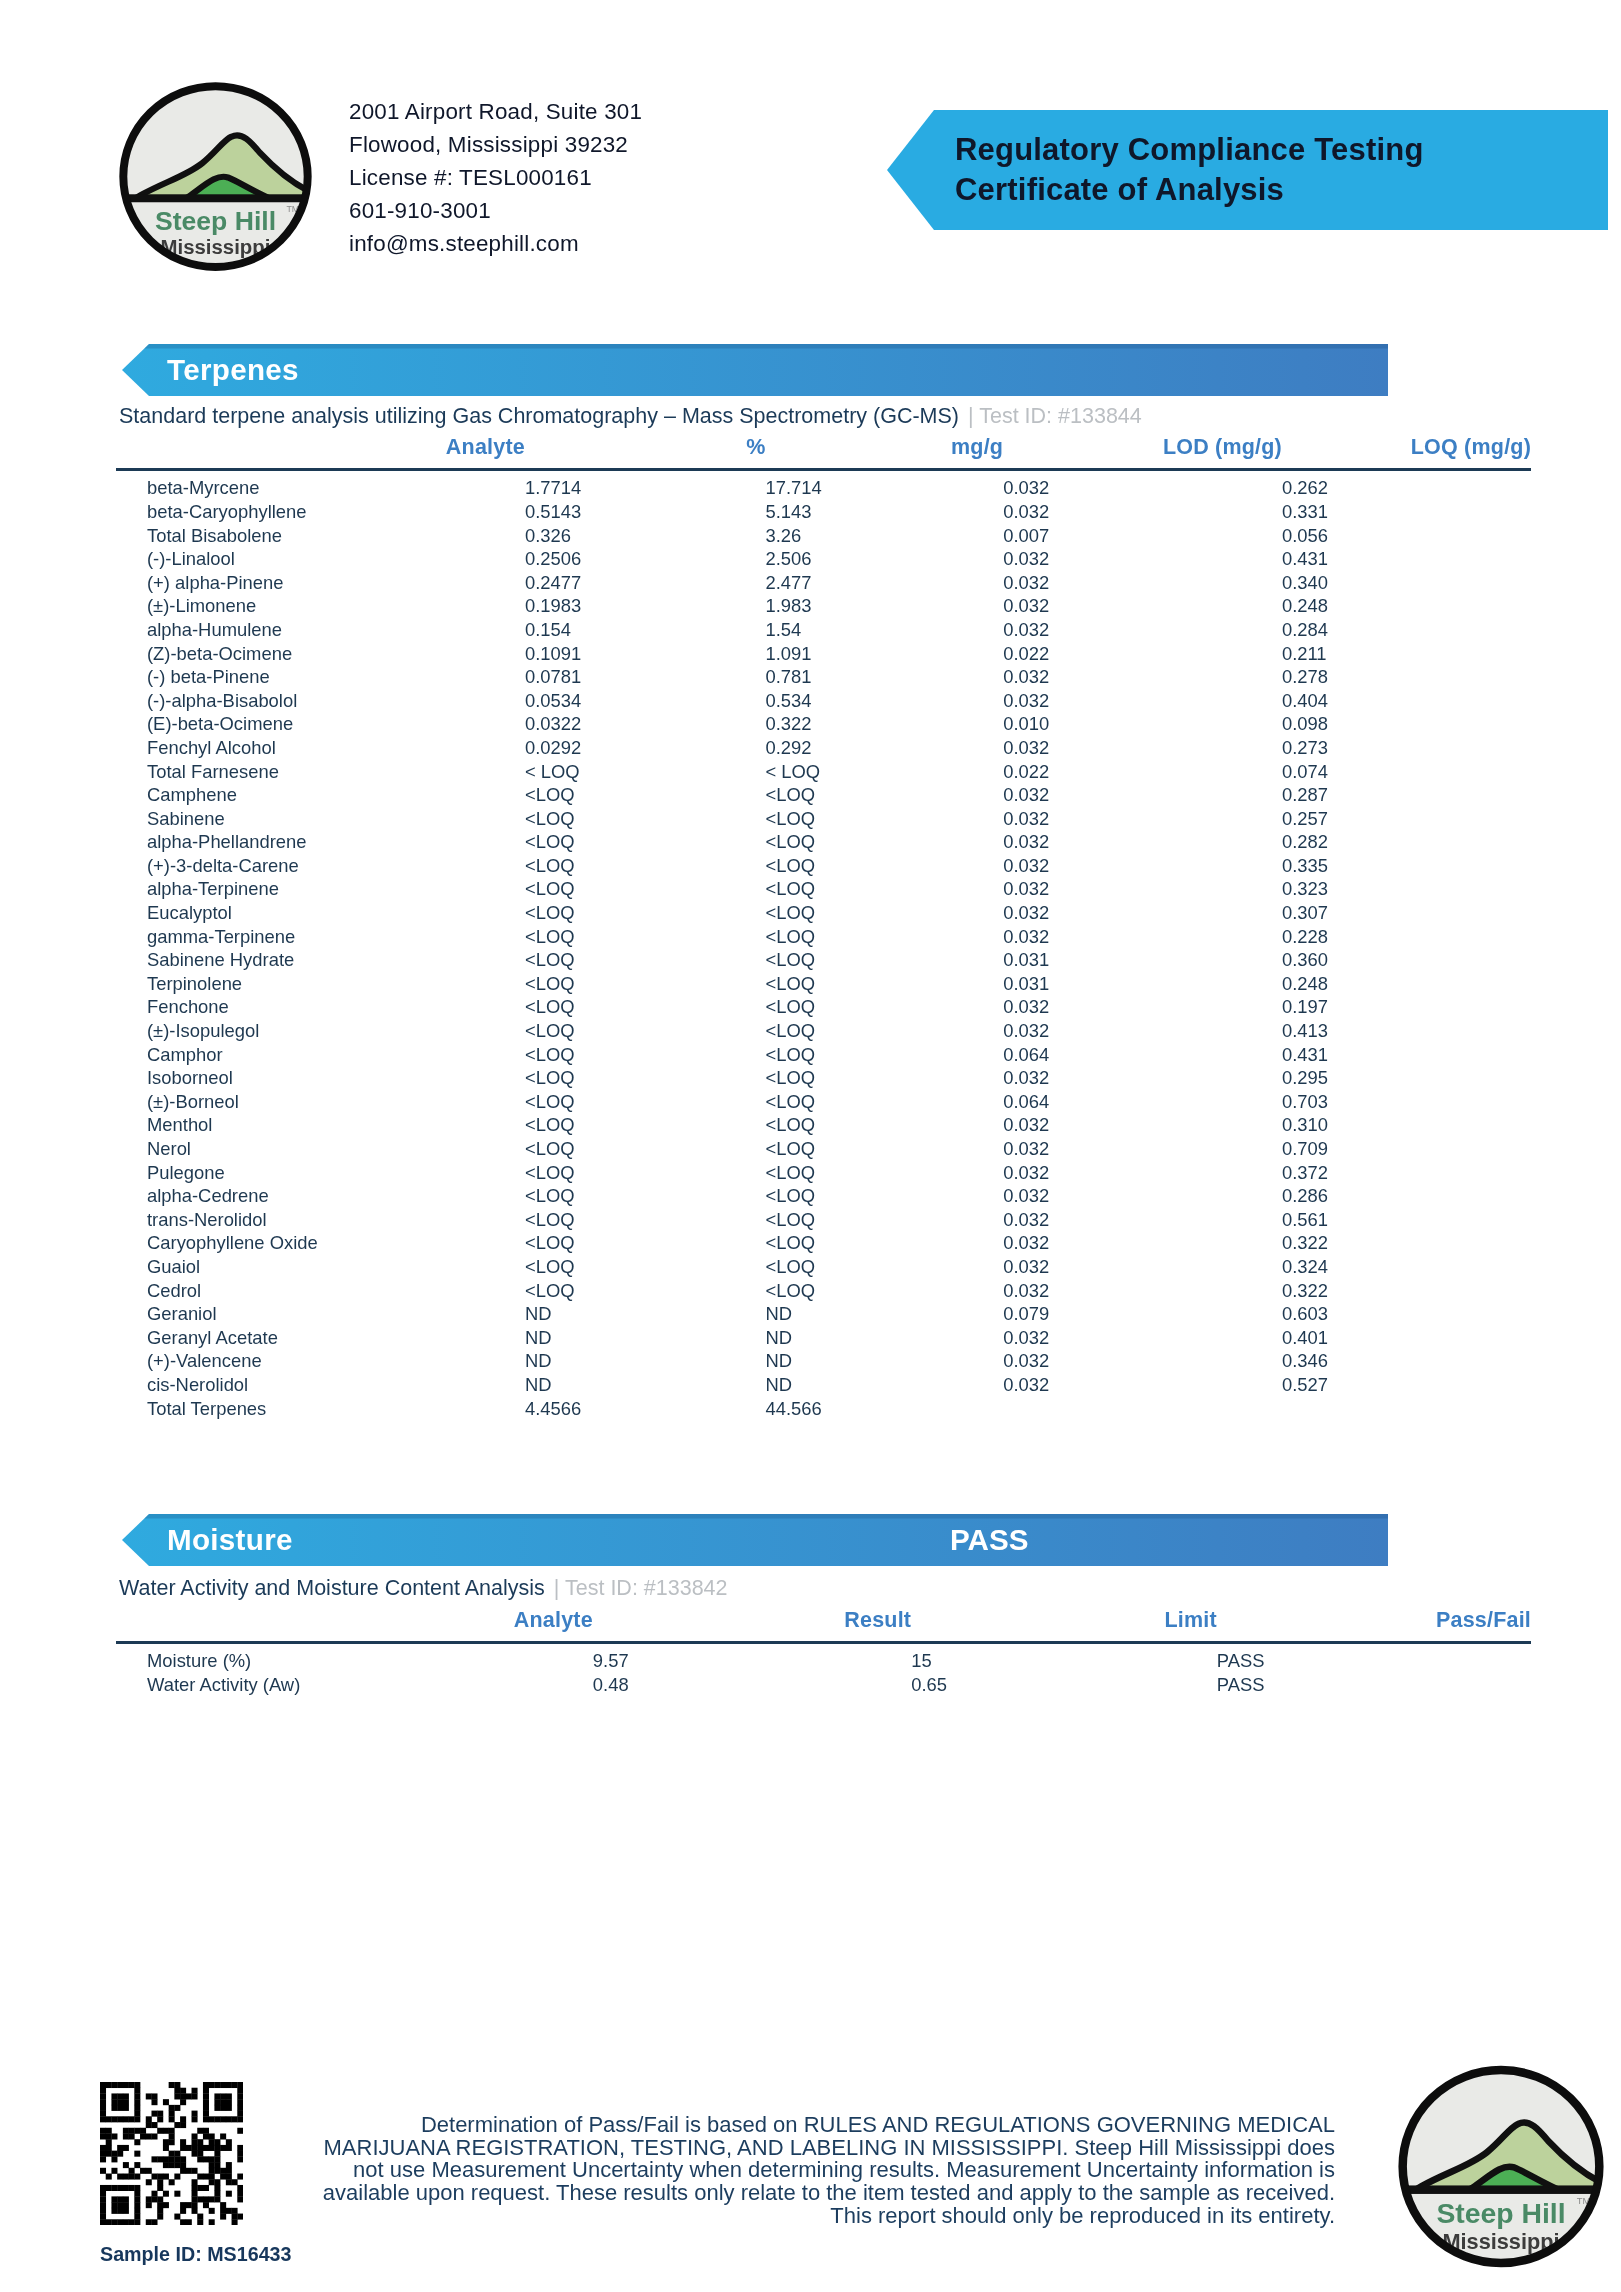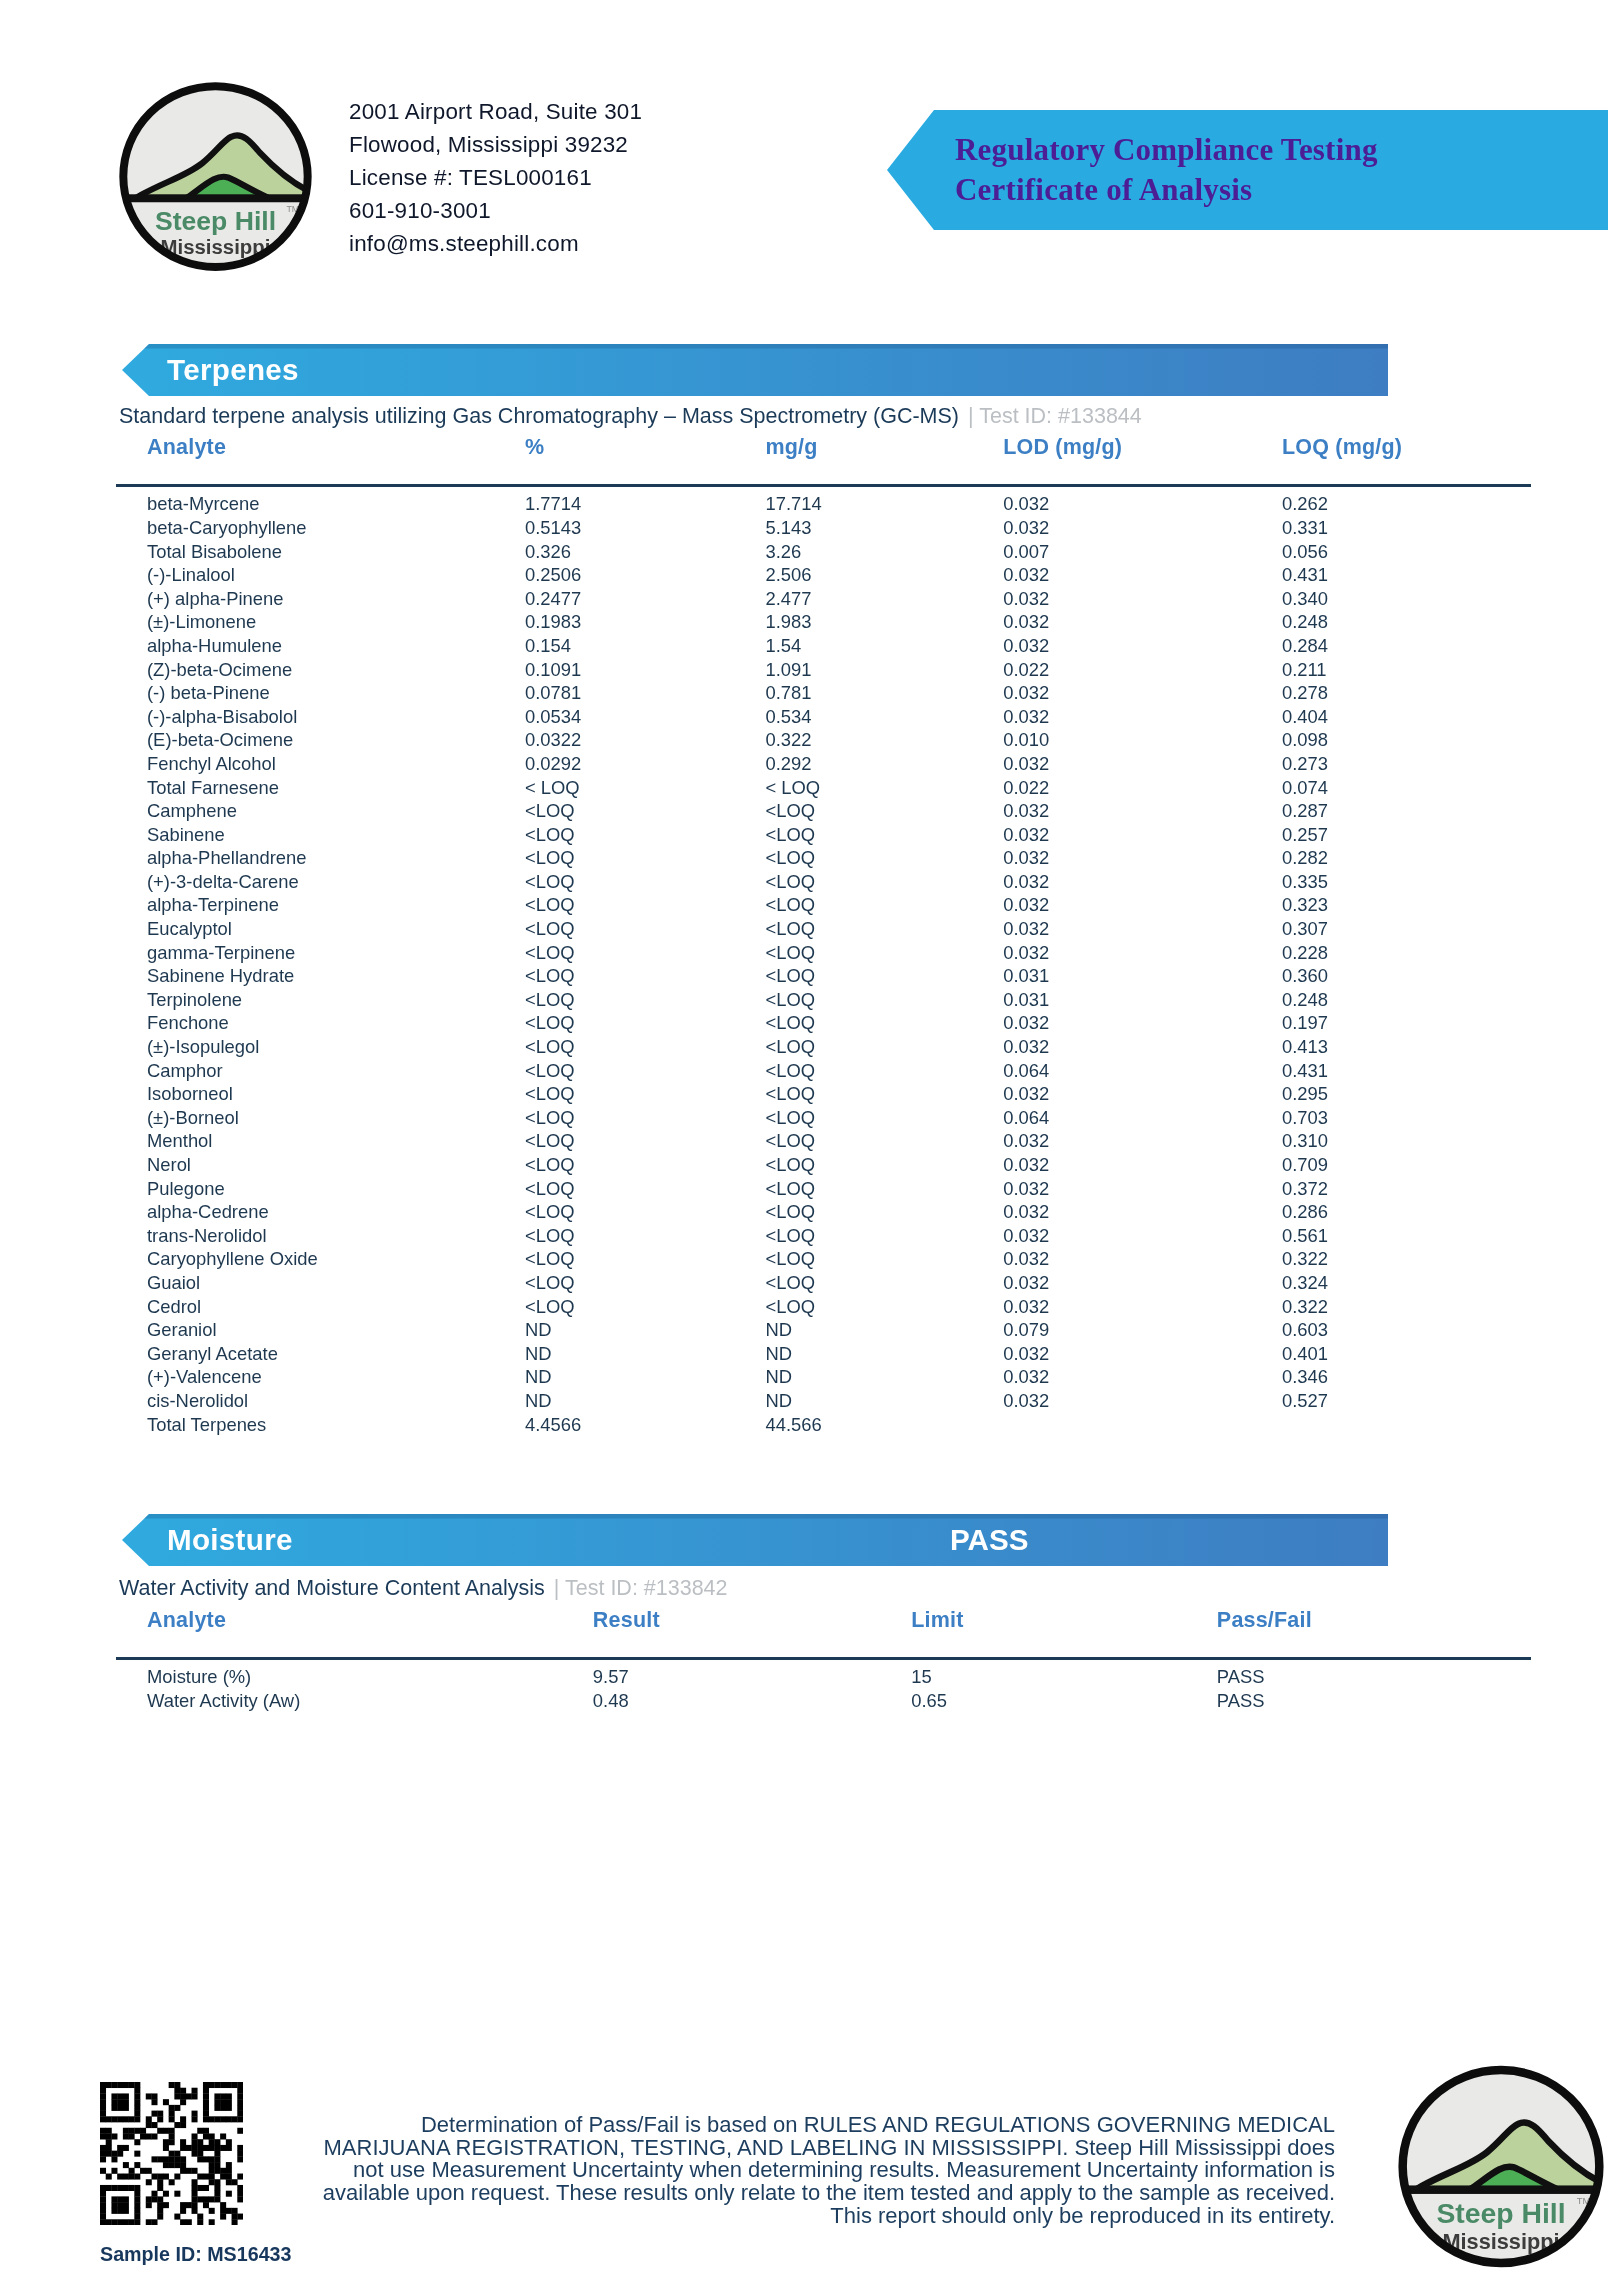--- a/index.html
+++ b/index.html
@@ -10,43 +10,43 @@
   
   .logo-svg{position:absolute;}
   #logo-header{left:118px;top:81px;width:195px;height:192px;}
   #logo-footer{left:1397px;top:2065px;width:208px;height:204px;}
   .contact{position:absolute;left:349px;top:95px;font-size:22.4px;line-height:33px;color:#0f172a;letter-spacing:0.2px;}
   .coa-banner{
     position:absolute;left:887px;top:110px;width:721px;height:120px;background:#29ABE2;
     clip-path:polygon(0 50%, 47px 0, 100% 0, 100% 100%, 47px 100%);
     display:flex;flex-direction:column;justify-content:center;padding-left:68px;box-sizing:border-box;
   }
-  .coa-banner div{font-size:31px;font-weight:bold;color:#4c1d95;line-height:40px;letter-spacing:0.2px;font-family:Liberation Serif, serif;}
+  .coa-banner div{font-size:31px;font-weight:bold;color:#0f172a;line-height:40px;letter-spacing:0.2px;}
   
   .ribbon{
     position:absolute;left:122px;width:1266px;height:52px;
     background:linear-gradient(90deg,#2FAADF 0%,#3E7DC2 100%);
     clip-path:polygon(0 50%, 27px 0, 100% 0, 100% 100%, 27px 100%);
     box-shadow:inset 0 4.5px 0 rgba(18,70,125,.25);
   }
   .ribbon .rib-title{position:absolute;left:45px;top:0;line-height:52px;font-size:29.6px;font-weight:bold;color:#fff;letter-spacing:0.3px;}
   .ribbon .rib-pass{position:absolute;left:61%;width:15%;top:0;line-height:52px;font-size:29.6px;font-weight:bold;color:#fff;text-align:center;}
   #ribbon-terpenes{top:344px;}
   #ribbon-moisture{top:1514px;}
   .subline{position:absolute;left:119px;font-size:21.5px;color:#1B3A58;white-space:nowrap;}
   #sub-terpenes{top:404px;}
   #sub-moisture{top:1576px;}
   .subline .testid{color:#BBBFC3;margin-left:9px;}
   
   .coa-table{position:absolute;left:116px;width:1415px;border-collapse:collapse;table-layout:fixed;}
   #table-terpenes{top:435px;}
   #table-moisture{top:1608px;}
   .coa-table th{
-    text-align:left;font-size:21.5px;font-weight:bold;color:#3C7FC4;
-    padding:0 0 24px 0;border-bottom:3.6px solid #1C3A55;letter-spacing:0.2px;
+    text-align:right;font-size:21.5px;font-weight:bold;color:#3C7FC4;
+    padding:0 0 8px 0;border-bottom:3.6px solid #1C3A55;letter-spacing:0.2px;
   }
   .coa-table th:first-child, .coa-table td:first-child{padding-left:31px;}
   .coa-table td{
     font-size:18.4px;color:#1E3850;height:23.6px;line-height:23.6px;
     padding:0;white-space:nowrap;overflow:hidden;vertical-align:middle;
   }
   #table-moisture td{height:24px;line-height:24px;}
   .coa-table tr:first-child td{padding-top:5.4px;}
   
   #qr{position:absolute;left:100px;top:2082px;width:143px;height:143px;}

